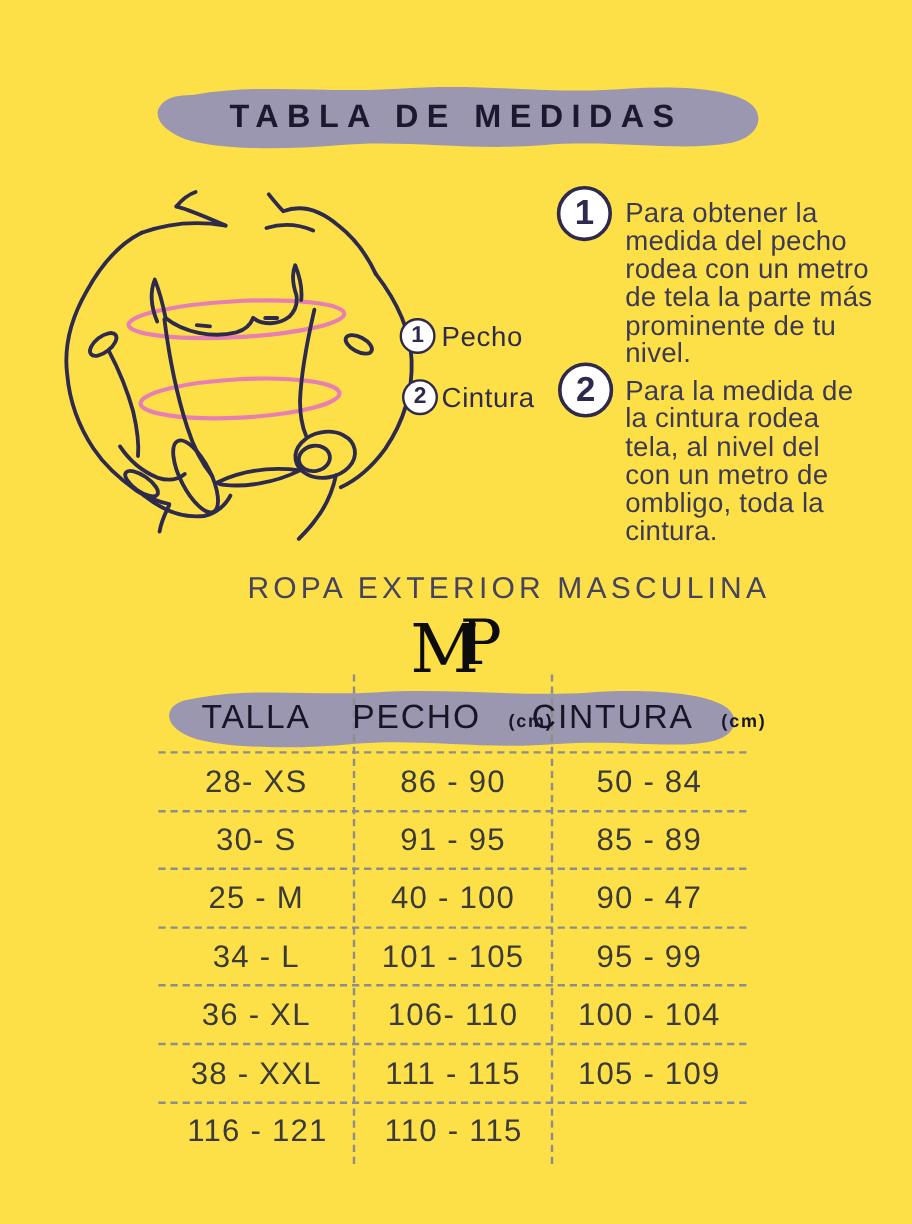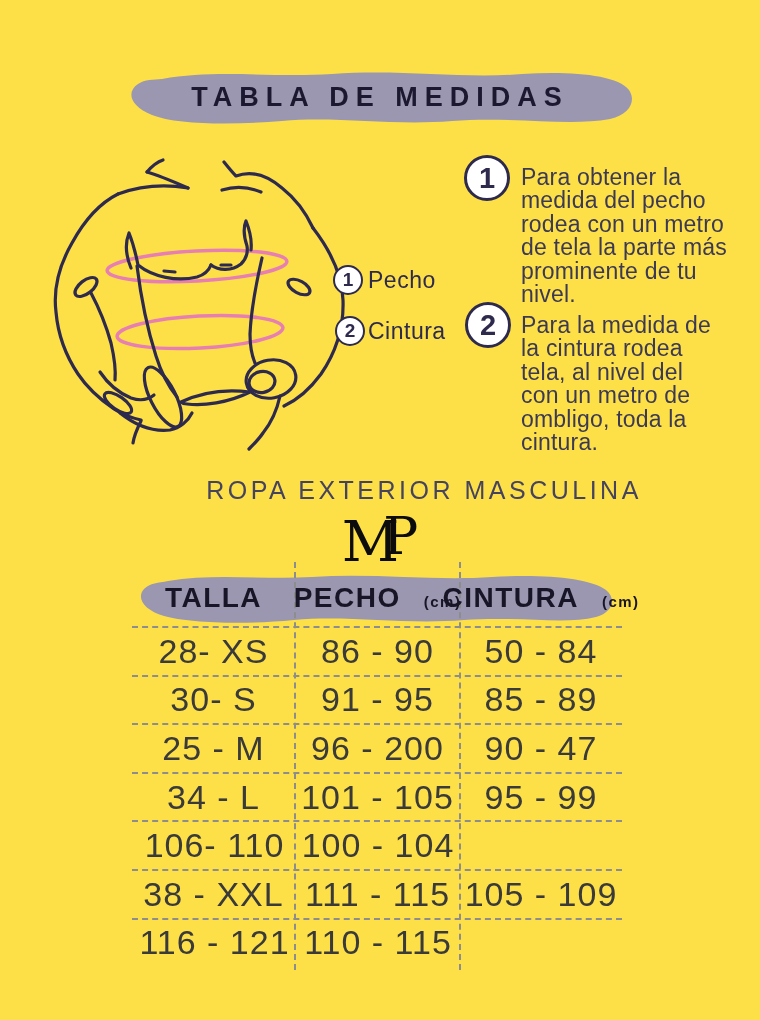--- a/index.html
+++ b/index.html
@@ -57,27 +57,27 @@
   .table-blob { position:absolute; left:134px; top:570px; width:488px; height:56px; }
   .vline { position:absolute; top:562px; height:408px; width:0; border-left:2px dashed #8d8d8d; }
   .vline.v1 { left:294px; }
   .vline.v2 { left:459px; }
   .thead-cell {
     position:absolute; top:570px; height:56px;
     display:flex; align-items:baseline; justify-content:center;
     font-weight:bold; color:#181526; letter-spacing:1.5px;
   }
   .thead-cell { align-items:center; }
-  .thead-cell .big { font-size:28px; font-weight:bold; }
+  .thead-cell .big { font-size:28px; font-weight:normal; }
   .thead-cell .unit { font-size:15px; font-weight:bold; margin-left:23px; position:relative; top:3px;text-align:center; }
   .rows { position:absolute; left:132px; top:626px; width:490px; }
   .trow { display:flex; height:48.6px; border-top:2px dashed #8d8d8d; }
   .tcell {
     display:flex; align-items:center; justify-content:center;
-    font-size:34px; color:#3a3a3a; letter-spacing:1px;
+    font-size:26px; color:#3a3a3a; letter-spacing:1px;
   }
   .tcell.c1 { width:163px; }
   .tcell.c2 { width:165px; }
   .tcell.c3 { width:162px; }
 </style>
 </head>
 <body>
 
 <div class="page">
 
@@ -180,29 +180,30 @@
       <div class="tcell c2">86 - 90</div>
       <div class="tcell c3">50 -  84</div>
     </div>
     <div class="trow">
       <div class="tcell c1">30-  S</div>
       <div class="tcell c2">91 - 95</div>
       <div class="tcell c3">85 -  89</div>
     </div>
     <div class="trow">
       <div class="tcell c1">25 -  M</div>
-      <div class="tcell c2">96 - 200</div>
+      <div class="tcell c2">40 - 100</div>
       <div class="tcell c3">90 - 47</div>
     </div>
     <div class="trow">
       <div class="tcell c1">34 -  L</div>
       <div class="tcell c2">101 - 105</div>
       <div class="tcell c3">95 - 99</div>
     </div>
     <div class="trow">
+      <div class="tcell c1">36 - XL</div>
       <div class="tcell c2">106- 110</div>
       <div class="tcell c3">100 - 104</div>
     </div>
     <div class="trow">
       <div class="tcell c1">38 -  XXL</div>
       <div class="tcell c2">111 - 115</div>
       <div class="tcell c3">105 - 109</div>
     </div>
     <div class="trow">
       <div class="tcell c2">116 - 121</div>

